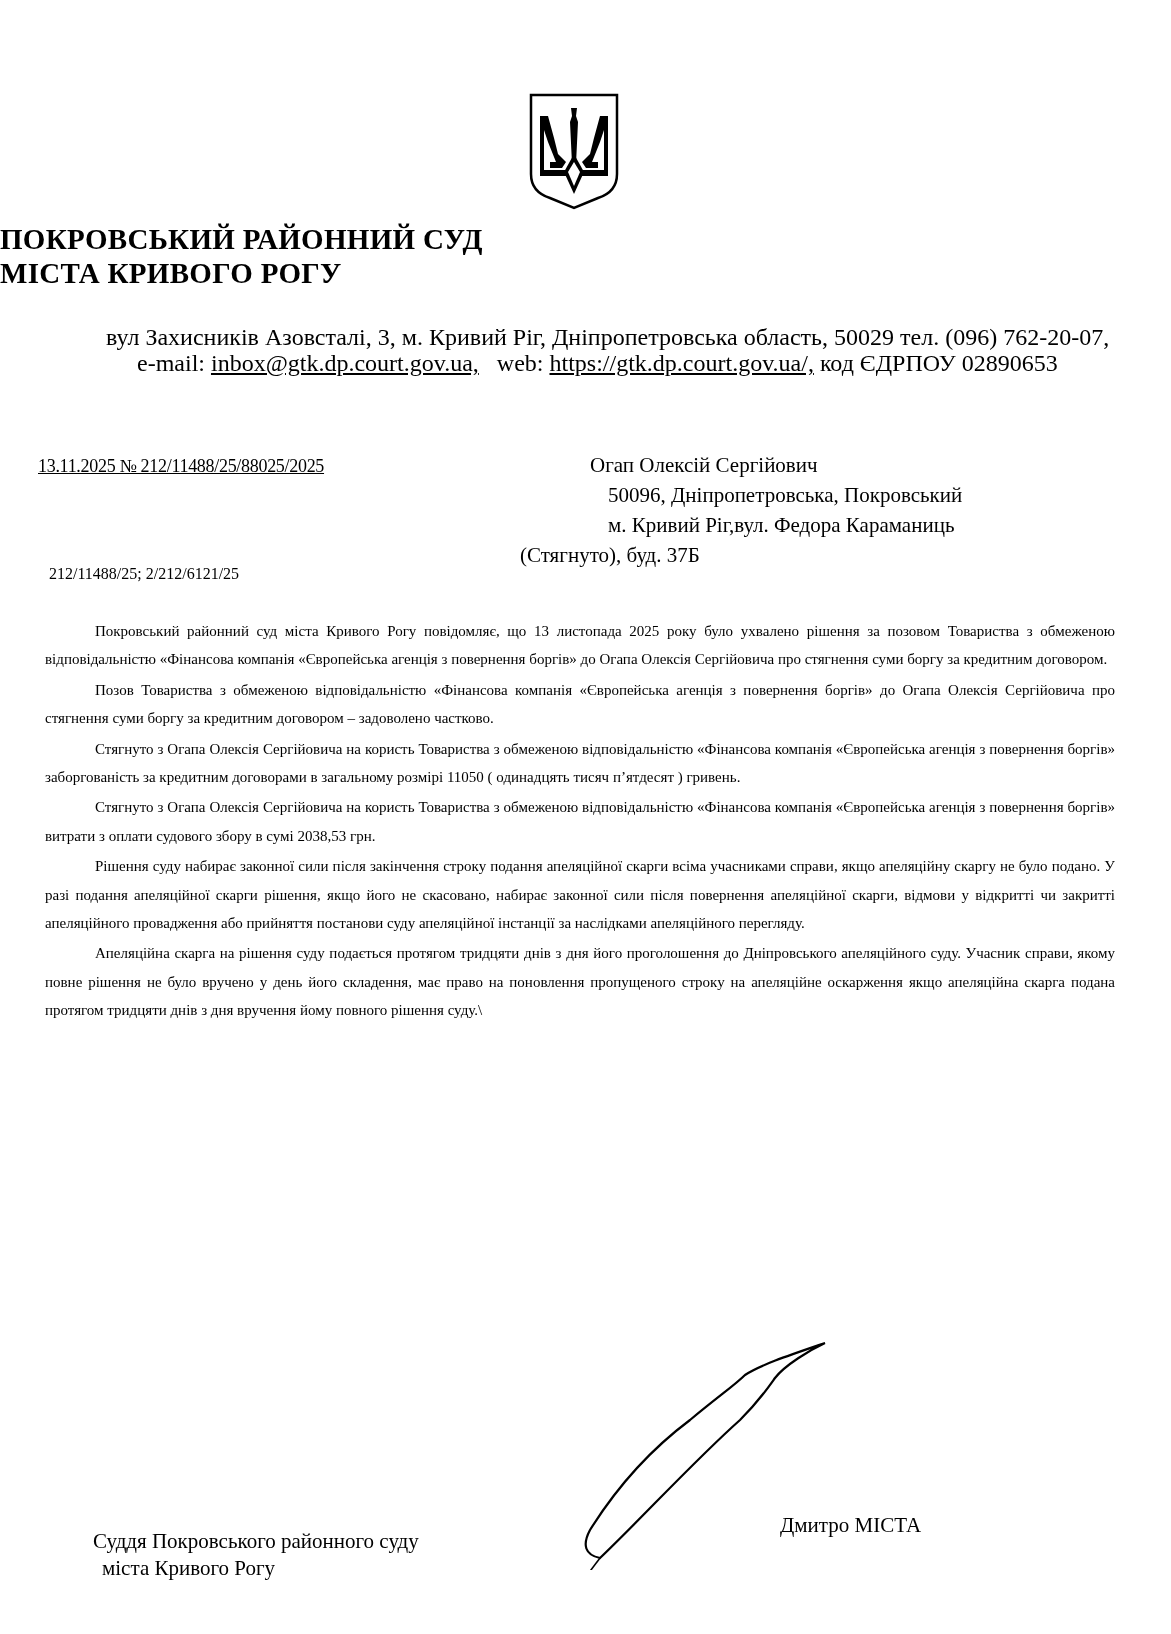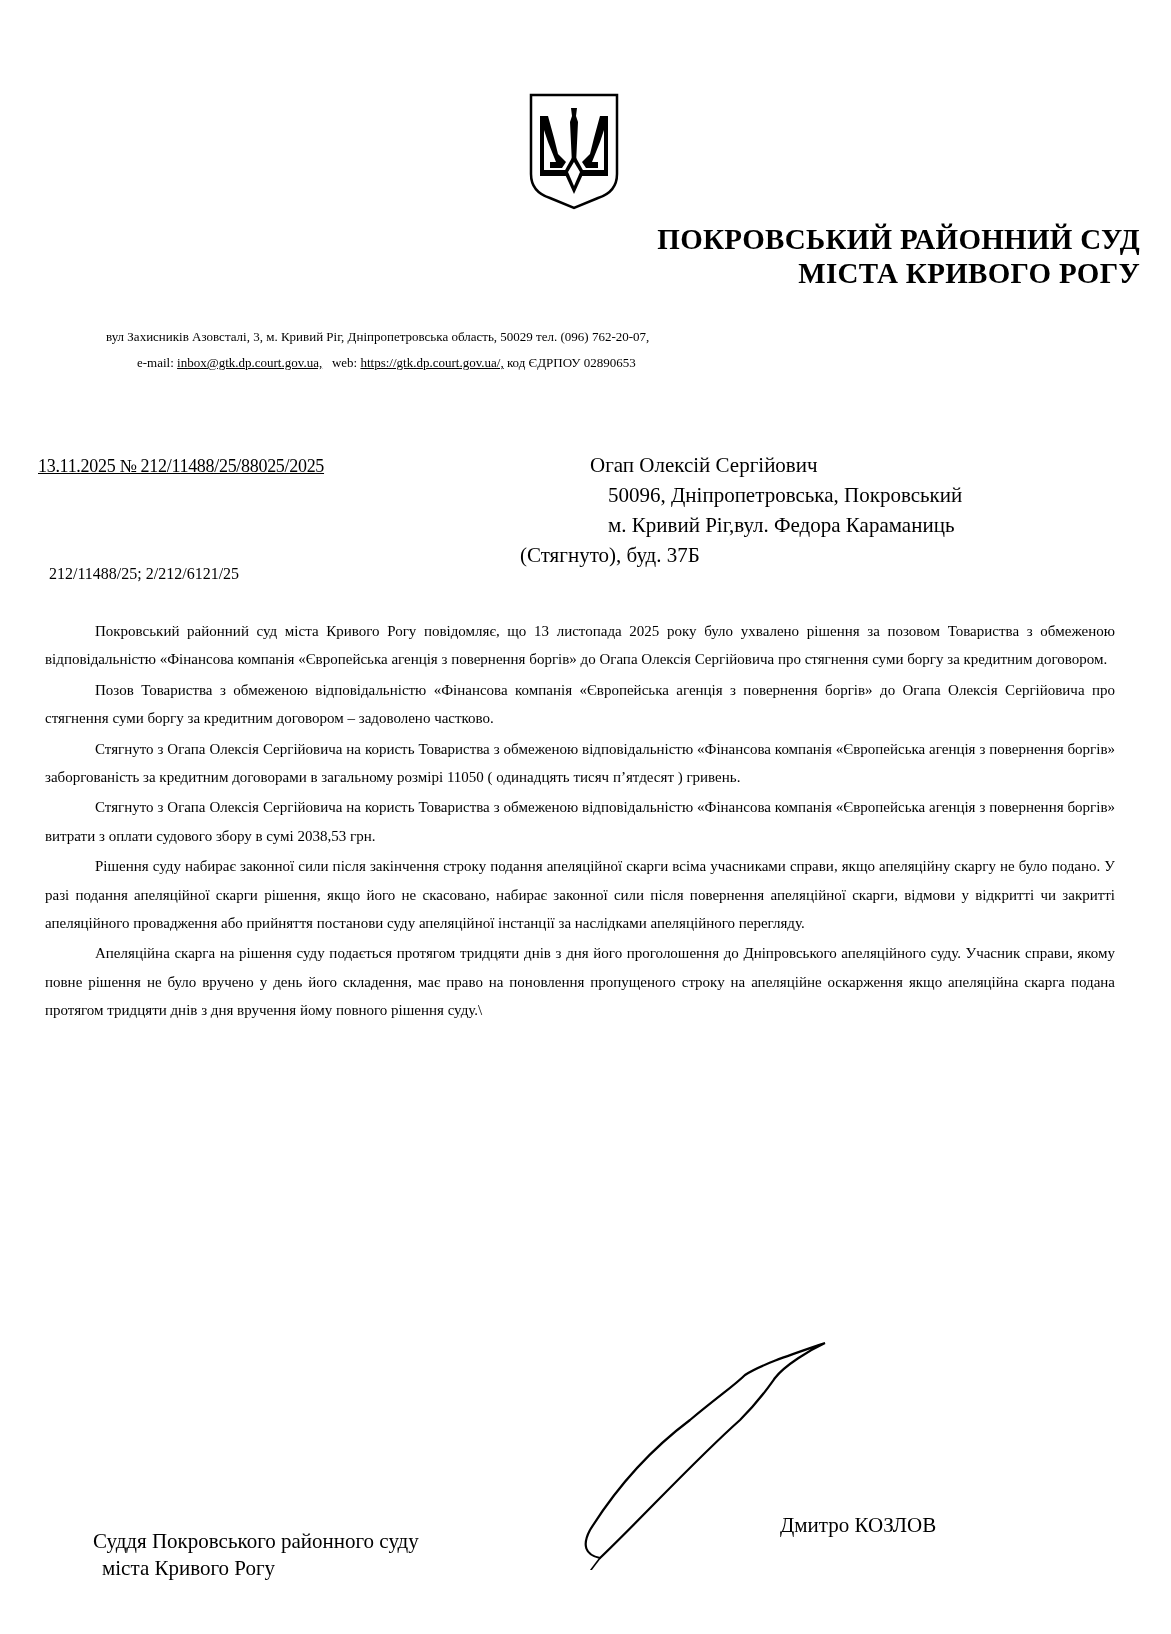--- a/index.html
+++ b/index.html
@@ -1,22 +1,22 @@
 <!DOCTYPE html>
 <html><head>
 <meta charset="utf-8">
 <style>
   html, body { margin: 0; padding: 0; background: #ffffff; }
   body { width: 1171px; height: 1634px; position: relative; overflow: hidden;
          font-family: "Liberation Serif", "DejaVu Serif", serif; color: #000; }
   .abs { position: absolute; }
   .emblem { left: 528px; top: 92px; width: 92px; height: 118px; }
-  .court-title { left: 0; width: 1140px; text-align: right; font-weight: bold;
+  .court-title { left: 0; width: 1140px; text-align: left; font-weight: bold;
                  font-size: 29px; letter-spacing: 0.3px; line-height: 34px; }
-  .contact { font-size: 13px; line-height: 24px; white-space: nowrap; }
+  .contact { font-size: 24px; line-height: 24px; white-space: nowrap; }
   .u { text-decoration: underline; }
   .ref { left: 38px; top: 456px; font-size: 18px; text-decoration: underline; font-weight: normal; letter-spacing: -0.3px; }
   .recipient { font-size: 21px; line-height: 30px; white-space: nowrap; }
   .case-no { left: 49px; top: 565px; font-size: 16px; }
   .body { left: 45px; width: 1070px; top: 617px; font-size: 15px; line-height: 28.4px;
           text-align: justify; }
   .body p { margin: 0 0 2px 0; text-indent: 50px; }
   .body p .link { text-decoration: underline; }
   .sig-left { left: 93px; top: 1528px; font-size: 21px; line-height: 27px; }
   .sig-left .l2 { padding-left: 9px; }
@@ -71,13 +71,13 @@
 
 <svg class="abs signature" viewBox="0 0 340 230">
   <path d="M305 3 C270 15 240 25 225 35 C215 45 200 55 170 80 C130 110 95 150 70 190 C62 205 65 215 80 218 C120 180 175 120 220 80 C240 60 250 45 255 38 C265 25 290 10 305 3" fill="none" stroke="#000" stroke-width="2.2"></path>
   <path d="M80 218 L18 300" fill="none" stroke="#000" stroke-width="1.6"></path>
 </svg>
 
 <div class="abs sig-left">
   <div>Суддя Покровського районного суду</div>
   <div class="l2">міста Кривого Рогу</div>
 </div>
-<div class="abs sig-name">Дмитро КОЗЛОВ</div>
+<div class="abs sig-name">Дмитро МІСТА</div>
 
 </body></html>

